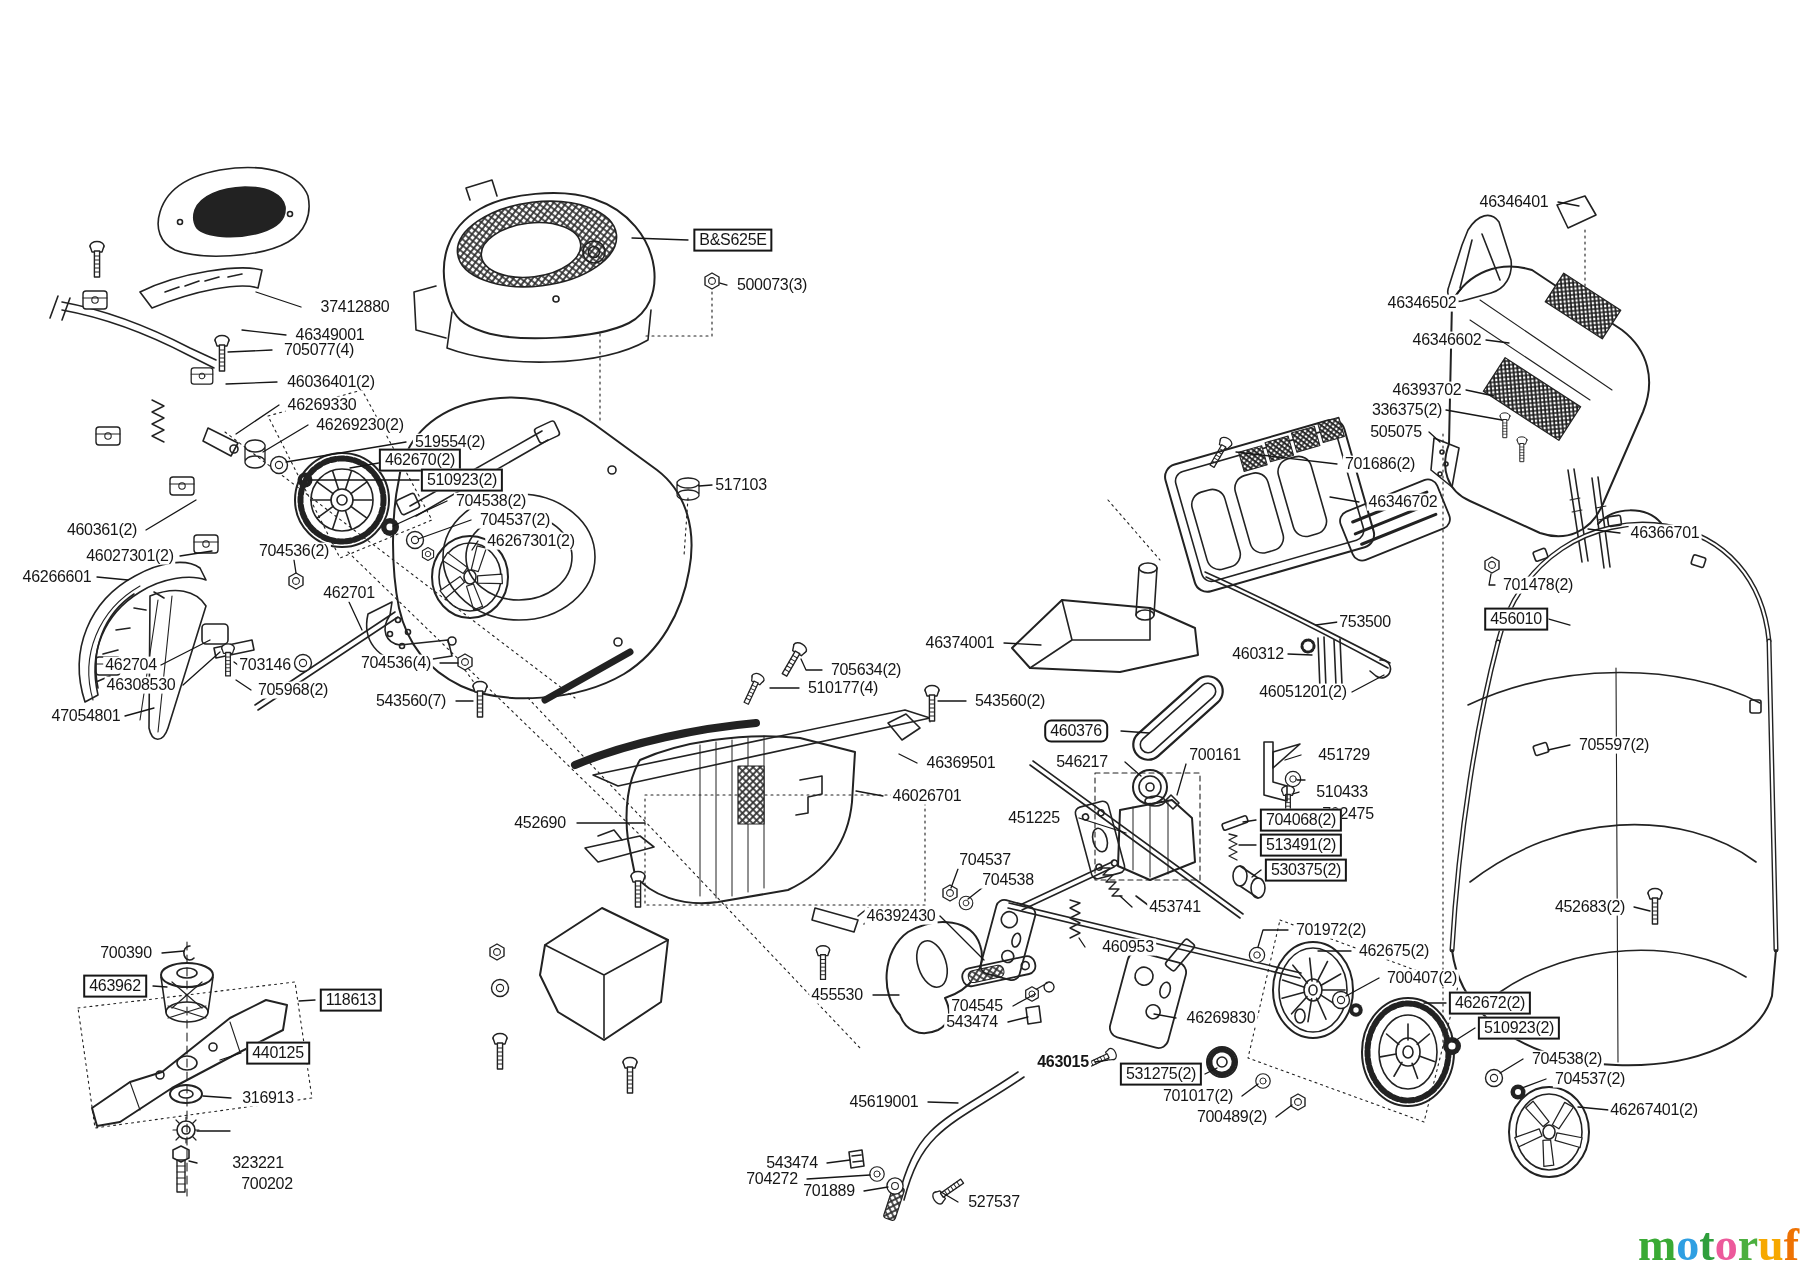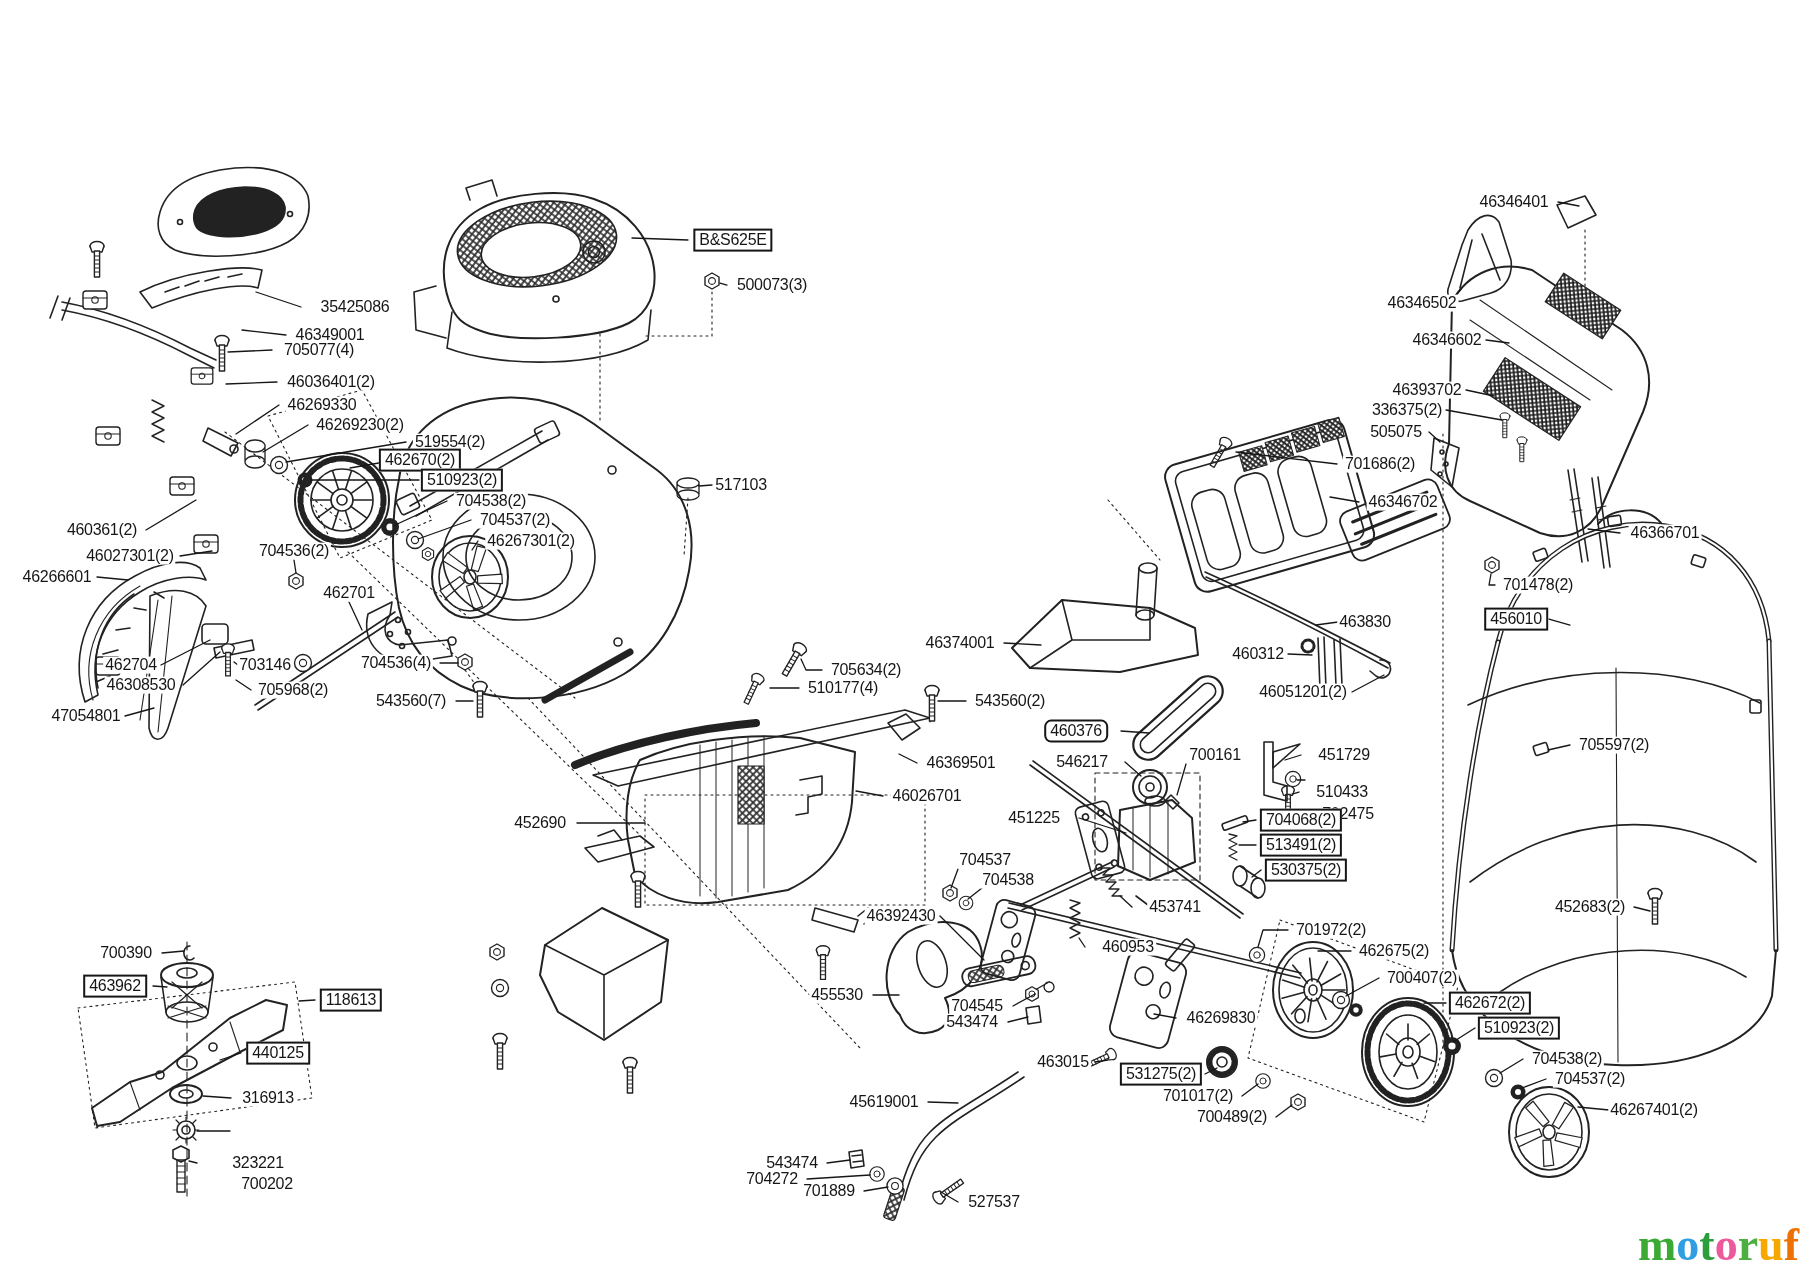--- a/index.html
+++ b/index.html
@@ -533,21 +533,21 @@
         <polyline points="1379,978 1346,996" fill="none"></polyline>
         <polyline points="1446,1003 1424,1003" fill="none"></polyline>
         <polyline points="1475,1028 1453,1042" fill="none"></polyline>
         <polyline points="1523,1059 1500,1073" fill="none"></polyline>
         <polyline points="1546,1079 1522,1088" fill="none"></polyline>
         <polyline points="1609,1110 1578,1107" fill="none"></polyline>
       </g>
 </svg>
 
 <div id="labels">
-      <div class="part-label" style="left: 355px; top: 307px;">35425086</div>
+      <div class="part-label" style="left: 355px; top: 307px;">37412880</div>
       <div class="part-label" style="left: 330px; top: 335px;">46349001</div>
       <div class="part-label" style="left: 319px; top: 350px;">705077(4)</div>
       <div class="part-label" style="left: 331px; top: 382px;">46036401(2)</div>
       <div class="part-label" style="left: 322px; top: 405px;">46269330</div>
       <div class="part-label" style="left: 360px; top: 425px;">46269230(2)</div>
       <div class="part-label" style="left: 450px; top: 442px;">519554(2)</div>
       <div class="part-label boxed" style="left: 420px; top: 460px;">462670(2)</div>
       <div class="part-label boxed" style="left: 462px; top: 480px;">510923(2)</div>
       <div class="part-label" style="left: 491px; top: 501px;">704538(2)</div>
       <div class="part-label" style="left: 515px; top: 520px;">704537(2)</div>
@@ -593,41 +593,41 @@
       <div class="part-label boxed" style="left: 1306px; top: 870px;">530375(2)</div>
       <div class="part-label" style="left: 1175px; top: 907px;">453741</div>
       <div class="part-label" style="left: 1128px; top: 947px;">460953</div>
       <div class="part-label" style="left: 985px; top: 860px;">704537</div>
       <div class="part-label" style="left: 1008px; top: 880px;">704538</div>
       <div class="part-label" style="left: 901px; top: 916px;">46392430</div>
       <div class="part-label" style="left: 837px; top: 995px;">455530</div>
       <div class="part-label" style="left: 977px; top: 1006px;">704545</div>
       <div class="part-label" style="left: 972px; top: 1022px;">543474</div>
       <div class="part-label" style="left: 1221px; top: 1018px;">46269830</div>
-      <div class="part-label" style="left: 1063px; top: 1062px;">463015</div>
+      <div class="part-label" style="left: 1063px; top: 1062px; font-weight: bold;">463015</div>
       <div class="part-label boxed" style="left: 1161px; top: 1074px;">531275(2)</div>
       <div class="part-label" style="left: 1198px; top: 1096px;">701017(2)</div>
       <div class="part-label" style="left: 1232px; top: 1117px;">700489(2)</div>
       <div class="part-label" style="left: 884px; top: 1102px;">45619001</div>
       <div class="part-label" style="left: 792px; top: 1163px;">543474</div>
       <div class="part-label" style="left: 772px; top: 1179px;">704272</div>
       <div class="part-label" style="left: 829px; top: 1191px;">701889</div>
       <div class="part-label" style="left: 994px; top: 1202px;">527537</div>
       <div class="part-label" style="left: 1514px; top: 202px;">46346401</div>
       <div class="part-label" style="left: 1410px; top: 303px; margin-left: 12px;">46346502</div>
       <div class="part-label" style="left: 1447px; top: 340px;">46346602</div>
       <div class="part-label" style="left: 1427px; top: 390px;">46393702</div>
       <div class="part-label" style="left: 1407px; top: 410px;">336375(2)</div>
       <div class="part-label" style="left: 1396px; top: 432px;">505075</div>
       <div class="part-label" style="left: 1380px; top: 464px;">701686(2)</div>
       <div class="part-label" style="left: 1403px; top: 502px;">46346702</div>
       <div class="part-label" style="left: 1665px; top: 533px;">46366701</div>
       <div class="part-label" style="left: 1538px; top: 585px;">701478(2)</div>
       <div class="part-label boxed" style="left: 1516px; top: 619px;">456010</div>
-      <div class="part-label" style="left: 1365px; top: 622px;">463830</div>
+      <div class="part-label" style="left: 1365px; top: 622px;">753500</div>
       <div class="part-label" style="left: 1258px; top: 654px;">460312</div>
       <div class="part-label" style="left: 1303px; top: 692px;">46051201(2)</div>
       <div class="part-label" style="left: 1614px; top: 745px;">705597(2)</div>
       <div class="part-label" style="left: 1590px; top: 907px;">452683(2)</div>
       <div class="part-label" style="left: 1331px; top: 930px;">701972(2)</div>
       <div class="part-label" style="left: 1394px; top: 951px;">462675(2)</div>
       <div class="part-label" style="left: 1422px; top: 978px;">700407(2)</div>
       <div class="part-label boxed" style="left: 1490px; top: 1003px;">462672(2)</div>
       <div class="part-label boxed" style="left: 1519px; top: 1028px;">510923(2)</div>
       <div class="part-label" style="left: 1567px; top: 1059px;">704538(2)</div>

